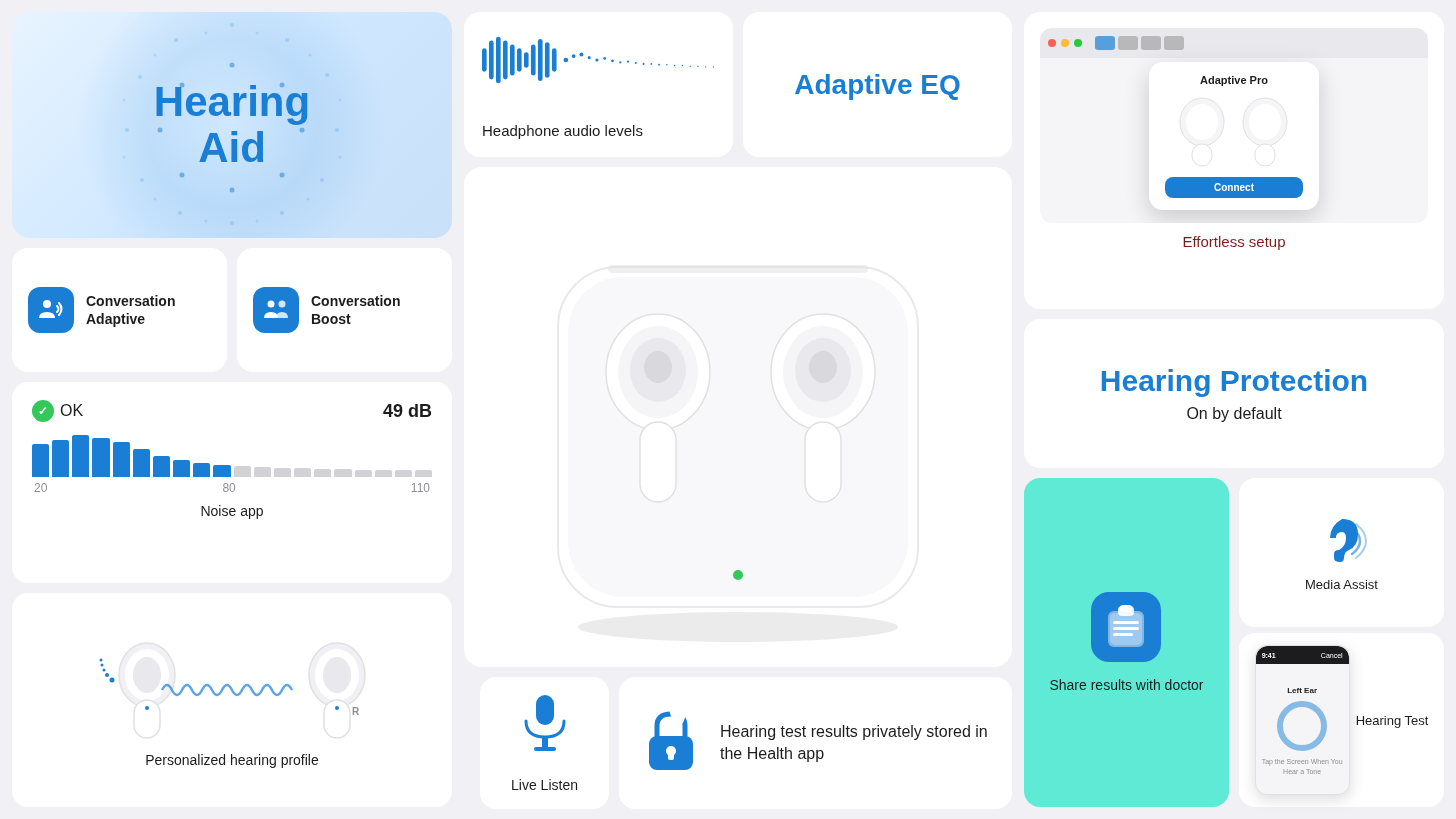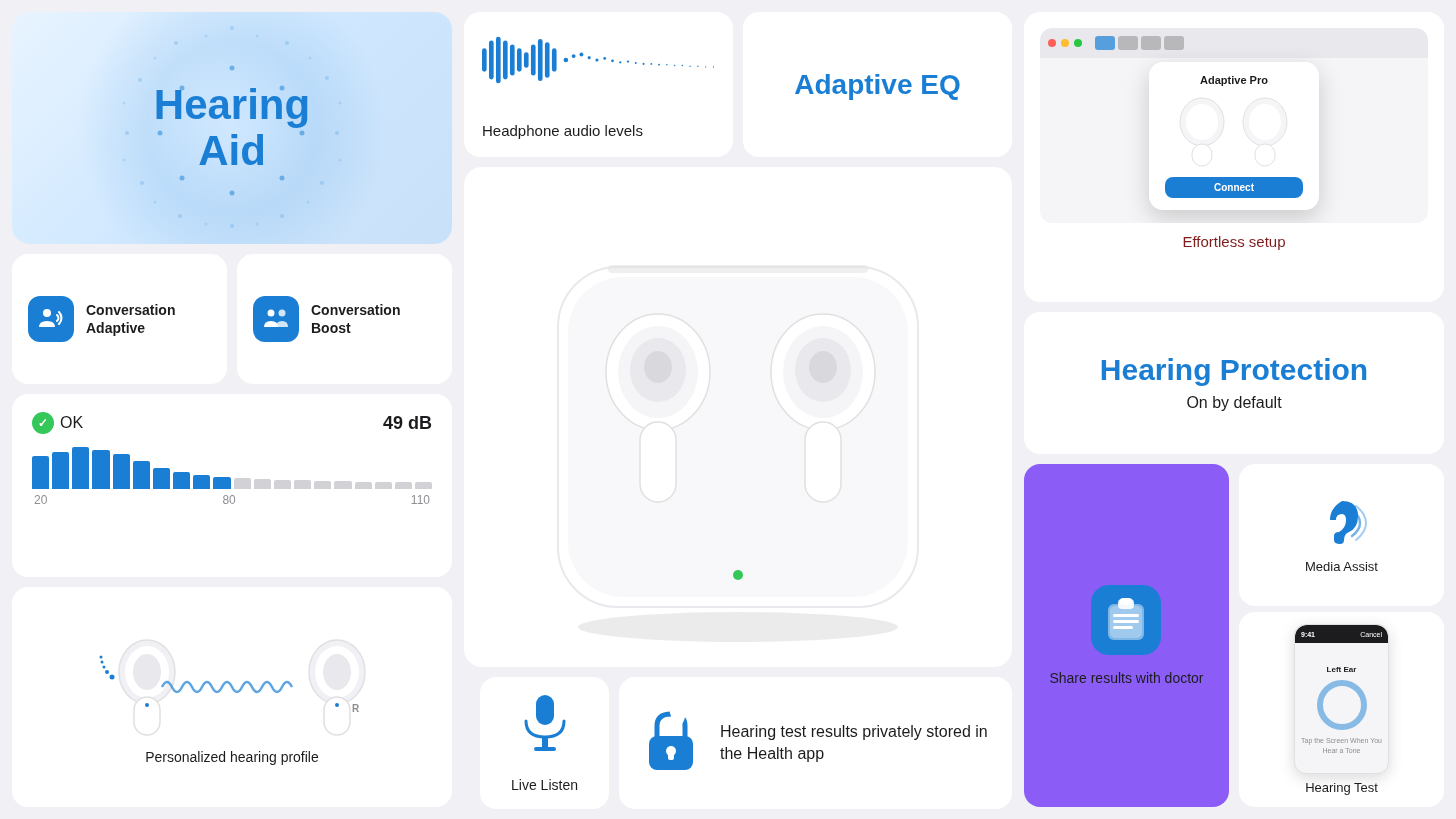--- a/index.html
+++ b/index.html
@@ -340,21 +340,21 @@
 
     .hearing-protection-sub {
       font-size: 16px;
       color: #1c1c1e;
       text-align: center;
       font-weight: 400;
     }
 
     
     .share-results-card {
-      background: #8b5cf6;
+      background: #5eead4;
       border-radius: 16px;
       padding: 20px;
       display: flex;
       flex-direction: column;
       align-items: center;
       justify-content: flex-end;
       gap: 10px;
     }
 
     .clipboard-icon-wrap {
@@ -526,20 +526,21 @@
         <div class="bar gray" style="height: 7.46667px;"></div>
         <div class="bar gray" style="height: 7.46667px;"></div>
         <div class="bar gray" style="height: 6.53333px;"></div>
         <div class="bar gray" style="height: 6.53333px;"></div>
       </div>
     <div class="bar-labels">
       <span>20</span>
       <span>80</span>
       <span>110</span>
     </div>
+    <div class="noise-title">Noise app</div>
   </div>
 
   <div class="hearing-profile-card">
     <div class="airpods-img">
 
       <svg width="340" height="105" viewBox="0 0 340 105">
 
         <g transform="translate(30,5)">
           <ellipse cx="55" cy="35" rx="28" ry="32" fill="#f0f0f5" stroke="#e0e0e0" stroke-width="1.5"></ellipse>
           <ellipse cx="55" cy="35" rx="22" ry="26" fill="white"></ellipse>
@@ -773,21 +774,21 @@
 
           <path d="M28 5 Q44 5 44 20 Q44 32 35 36 Q30 38 30 44 Q30 48 26 48 Q20 48 20 44 L20 40 Q20 36 25 36 Q32 32 32 24 Q32 18 28 18 Q22 18 22 24 L16 24 Q16 12 28 5Z" fill="#1a7fd4"></path>
           <circle cx="26" cy="24" r="4" fill="white"></circle>
 
           <path d="M38 14 Q46 20 46 27 Q46 34 38 40" stroke="#1a7fd4" stroke-width="2.5" fill="none" stroke-linecap="round" opacity="0.6"></path>
           <path d="M42 10 Q52 18 52 27 Q52 36 42 44" stroke="#1a7fd4" stroke-width="2" fill="none" stroke-linecap="round" opacity="0.4"></path>
         </svg>
         <div style="font-size:13px;color:#1c1c1e;font-weight:500;text-align:center;">Media Assist</div>
       </div>
 
-      <div style="background:white;border-radius:16px;padding:12px;display:flex;flex-direction:column;align-items:center;justify-content:center;gap:6px;flex:1;">
+      <div style="background:white;border-radius:16px;padding:12px;display:flex;flex-direction:row;align-items:center;justify-content:center;gap:6px;flex:1;">
 
         <div class="hearing-test-screen">
           <div style="position:absolute;top:0;left:0;right:0;height:18px;background:#1c1c1e;display:flex;align-items:center;justify-content:space-between;padding:0 6px;border-radius:12px 12px 0 0;">
             <span style="color:white;font-size:7px;font-weight:700;">9:41</span>
             <span style="color:white;font-size:7px;">Cancel</span>
           </div>
           <div style="margin-top:22px;text-align:center;padding:0 6px;">
             <div style="font-size:8px;color:#1c1c1e;font-weight:600;margin-bottom:4px;">Left Ear</div>
 
             <div style="width:50px;height:50px;border-radius:50%;border:6px solid #1a7fd4;margin:6px auto;opacity:0.5;"></div>

